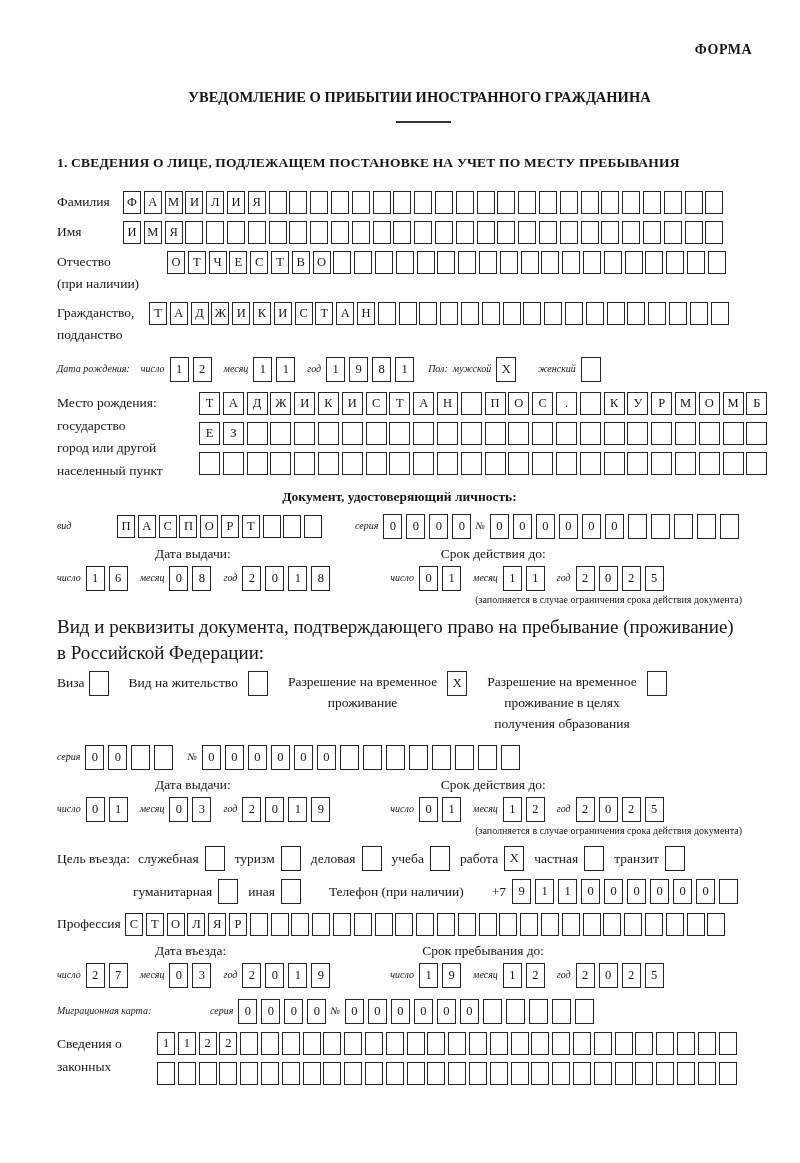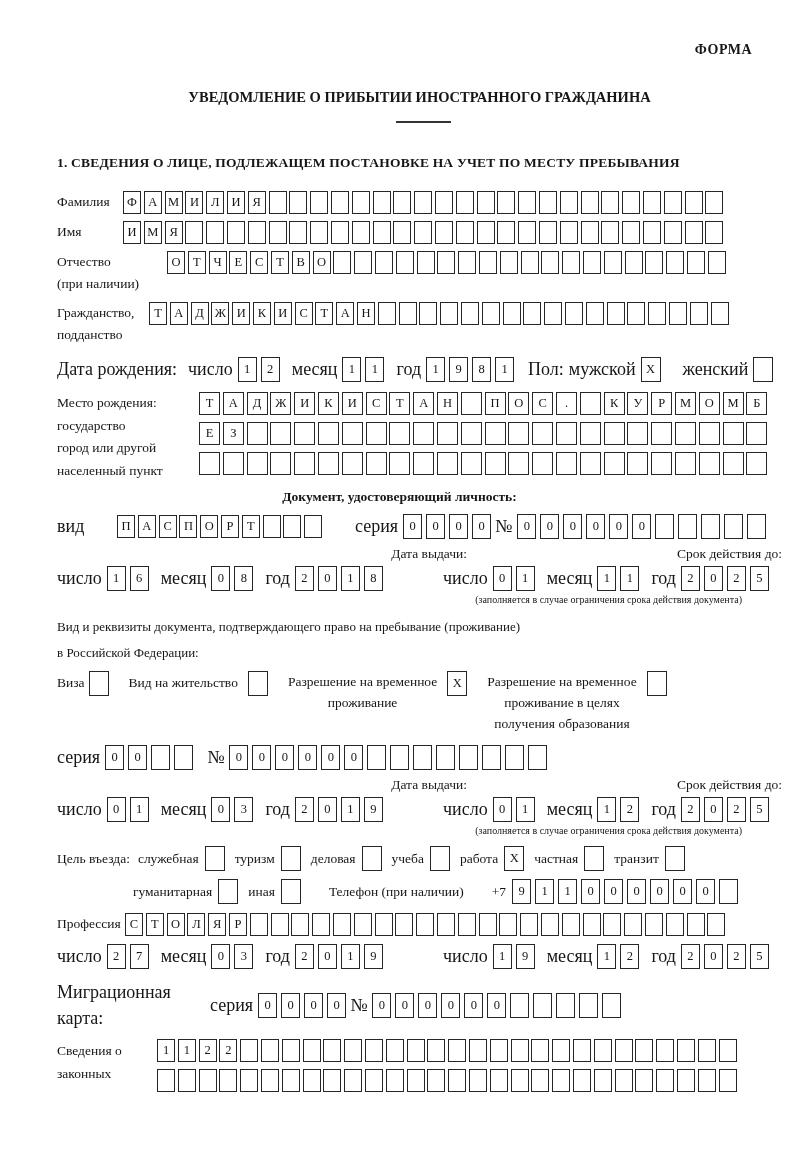--- a/index.html
+++ b/index.html
@@ -18,39 +18,39 @@
 
   
   .row{display:flex;align-items:flex-start;margin-bottom:7px;}
   .lbl{font-size:13.5px;line-height:22px;flex:none;}
   .cells{display:inline-flex;flex:none;}
   .cell{box-sizing:content-box;display:inline-flex;width:16px;height:21px;border:1.6px solid #262626;margin-right:2.8px;
         align-items:center;justify-content:center;font-size:12.5px;background:#fff;flex:none;}
   .wide .cell{width:19px;}
   .date .cell{width:17px;height:23px;margin-right:4px;}
   .box .cell{width:18px;height:23px;margin-right:0;}
-  .sl{font-size:18px;line-height:26px;margin-right:5px;flex:none;}
+  .sl{font-size:10px;line-height:26px;margin-right:5px;flex:none;font-style:italic;}
   .gap10{width:10px;flex:none;} .gap20{width:20px;flex:none;} .gap30{width:30px;flex:none;}
 
   .w66{width:66px;} .w110{width:110px;} .w92{width:92px;} .w55{width:55px;} .w100{width:100px;}
 
   .stack{display:flex;flex-direction:column;row-gap:7px;}
   .lblcol{display:flex;flex-direction:column;font-size:13.5px;line-height:22.5px;flex:none;}
 
   .center-bold{font-weight:bold;font-size:13.5px;text-align:center;margin:4px 40px 8px 0;}
 
   
-  .duo-head{display:flex;font-size:13.5px;margin-bottom:3px;justify-content:flex-end;}
+  .duo-head{display:flex;font-size:13.5px;margin-bottom:3px;}
   .dh-left{margin-left:98px;} .dh-right{margin-left:210px;}
   .duo-row{display:flex;align-items:center;}
   .dg{display:flex;align-items:center;}
   .dg .sl{margin-left:8px;} .dg .sl:first-child{margin-left:0;}
   .dg2{margin-left:56px;}
   .note-right{font-size:10px;text-align:right;padding-right:40px;margin:3px 0 10px 0;}
-  .para{font-size:13px;line-height:24px;margin-bottom:2px;}
+  .para{font-size:19px;line-height:24px;margin-bottom:2px;}
 
   
   .opts{display:flex;align-items:flex-start;margin:6px 0 10px 0;font-size:13.5px;}
   .opt{display:flex;align-items:flex-start;}
   .opt .olabel{line-height:23px;}
   .opt .multiline{text-align:center;line-height:21px;}
   .opt .box{margin-left:8px;margin-top:0;}
 
   .purpose-row{display:flex;align-items:center;font-size:13.5px;flex-wrap:nowrap;}
   .purpose-row .olabel{margin:0 6px 0 10px;}
@@ -617,20 +617,24 @@
         <span class="cell"></span>
         <span class="cell"></span>
         <span class="cell"></span>
         <span class="cell"></span>
         <span class="cell"></span>
         <span class="cell"></span>
         <span class="cell"></span>
       </span>
   </div>
 
+  <div class="duo-head" style="margin-top:6px;">
+    <div class="dh-left">Дата въезда:</div>
+    <div class="dh-right" style="margin-left:196px;">Срок пребывания до:</div>
+  </div>
   <div class="duo-row">
     <div class="dg">
       <span class="sl">число</span>
       <span class="cells date">
           <span class="cell">2</span>
           <span class="cell">7</span>
         </span>
       <span class="sl">месяц</span>
       <span class="cells date">
           <span class="cell">0</span>

